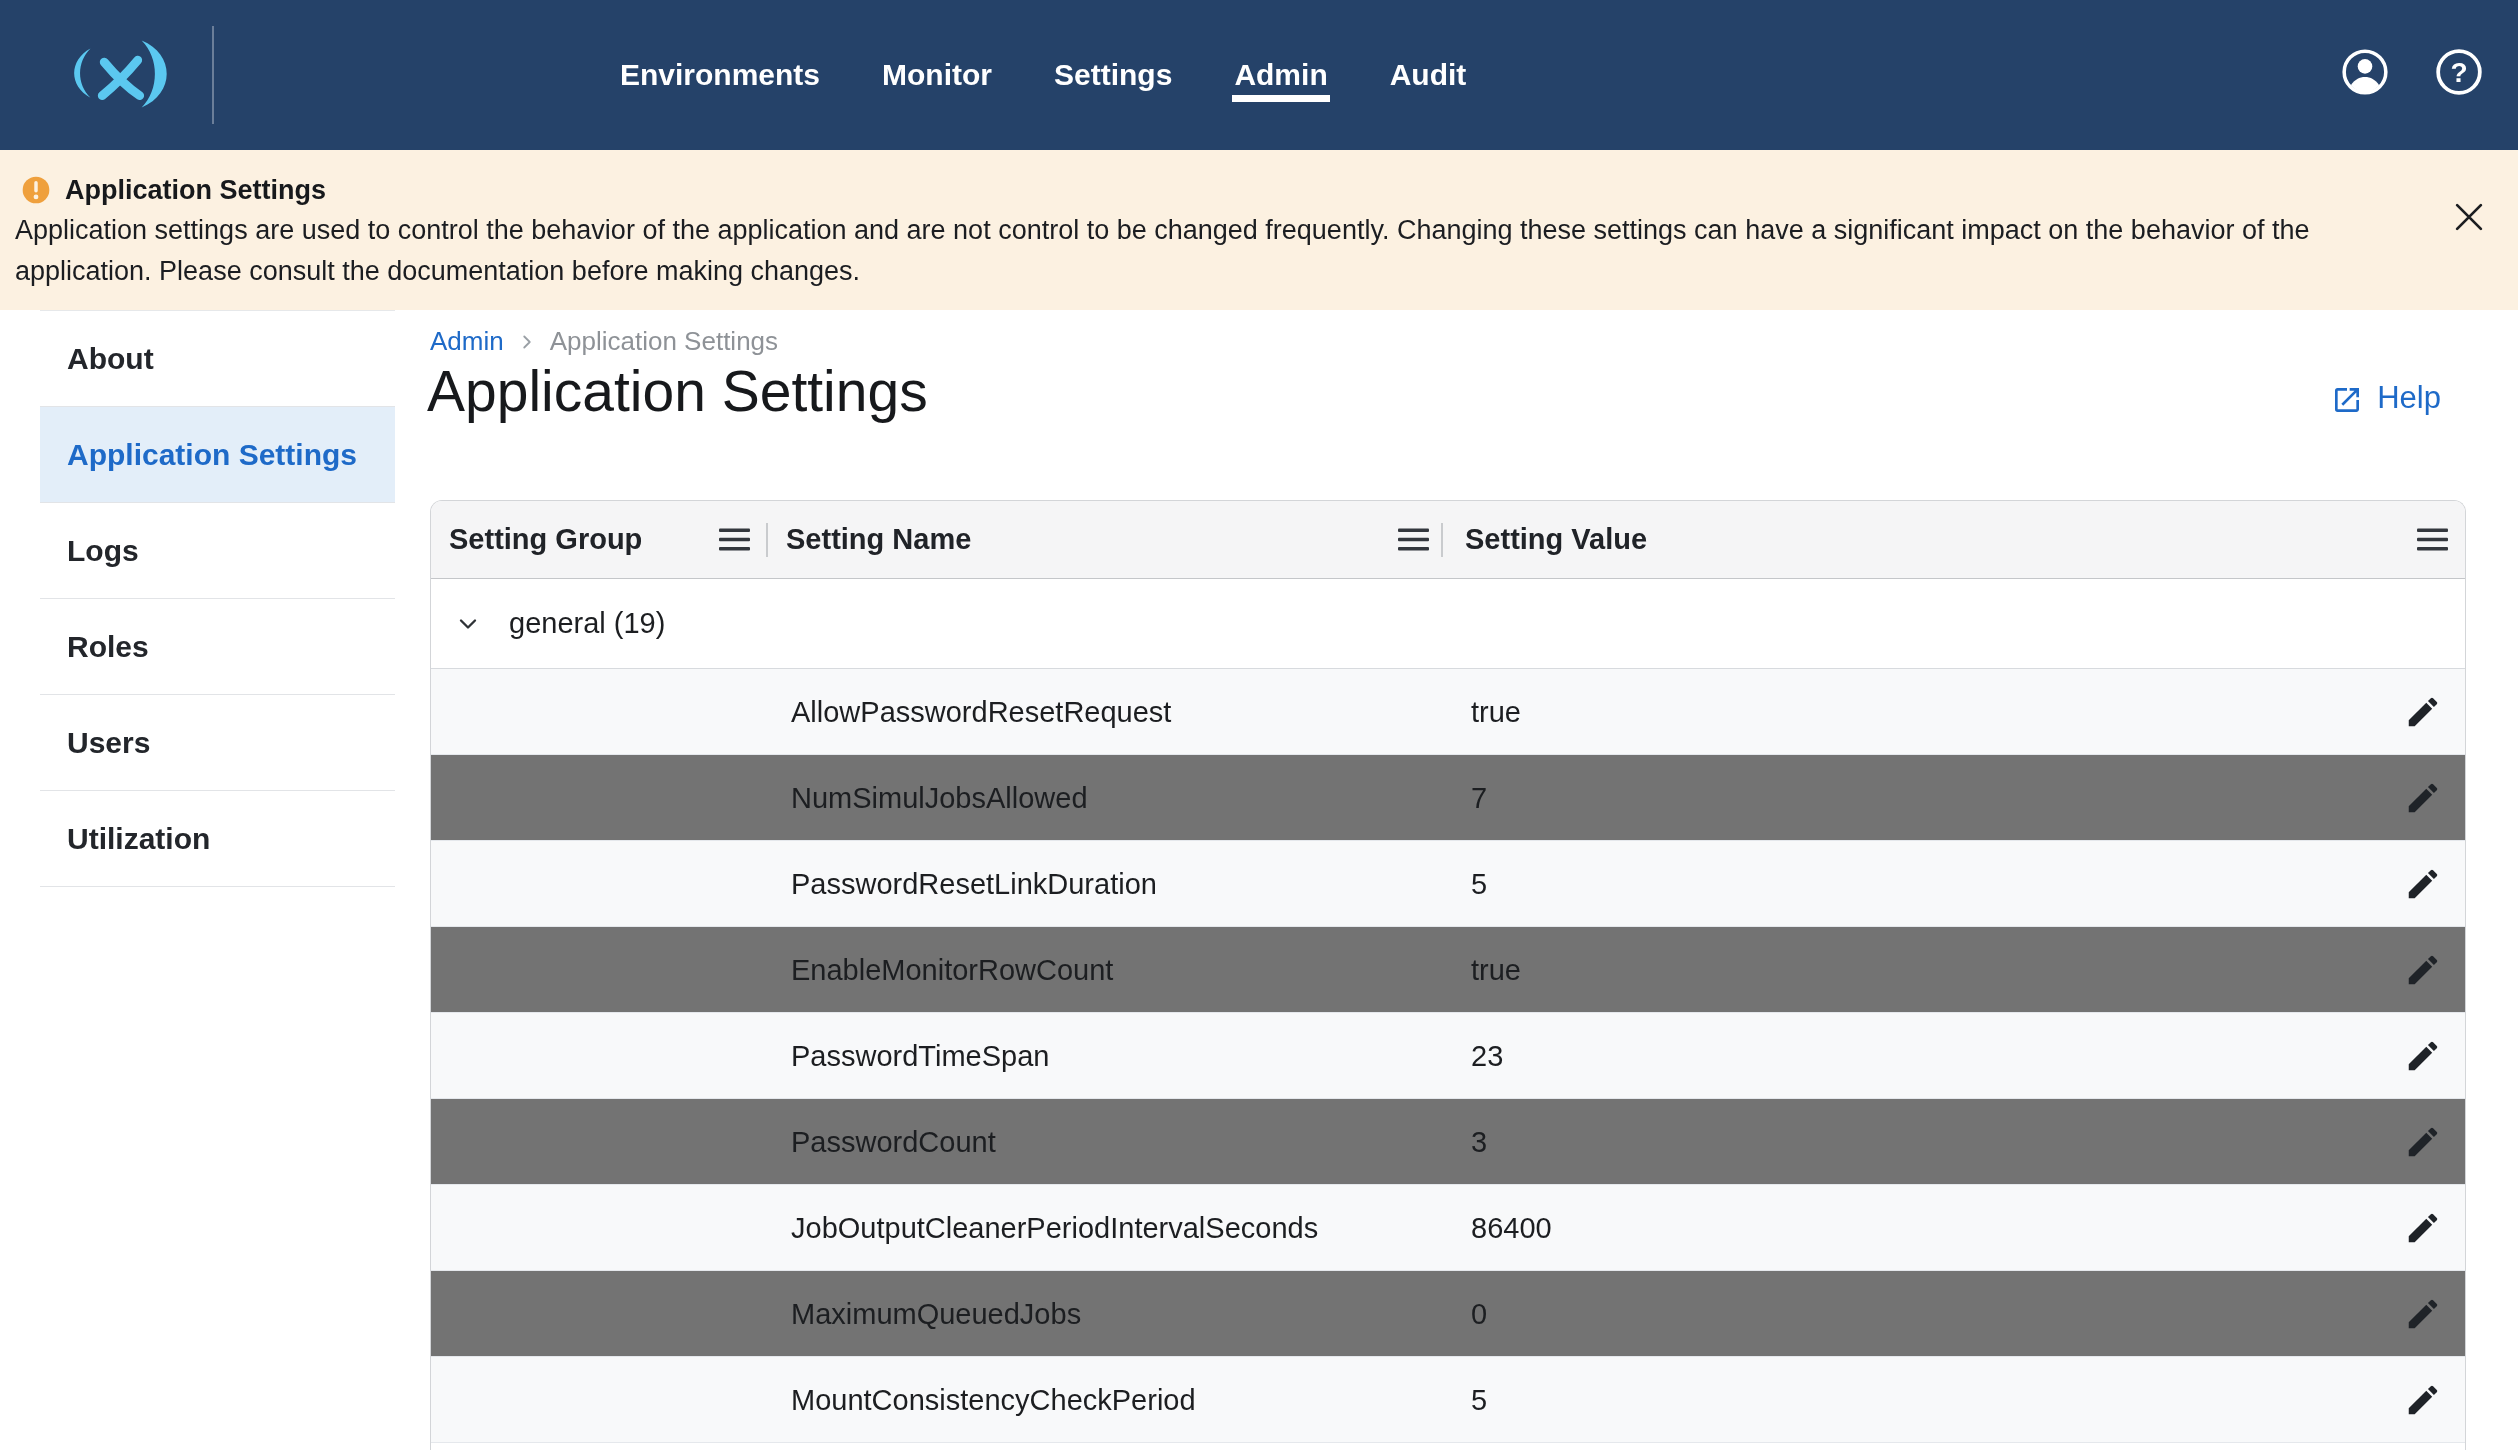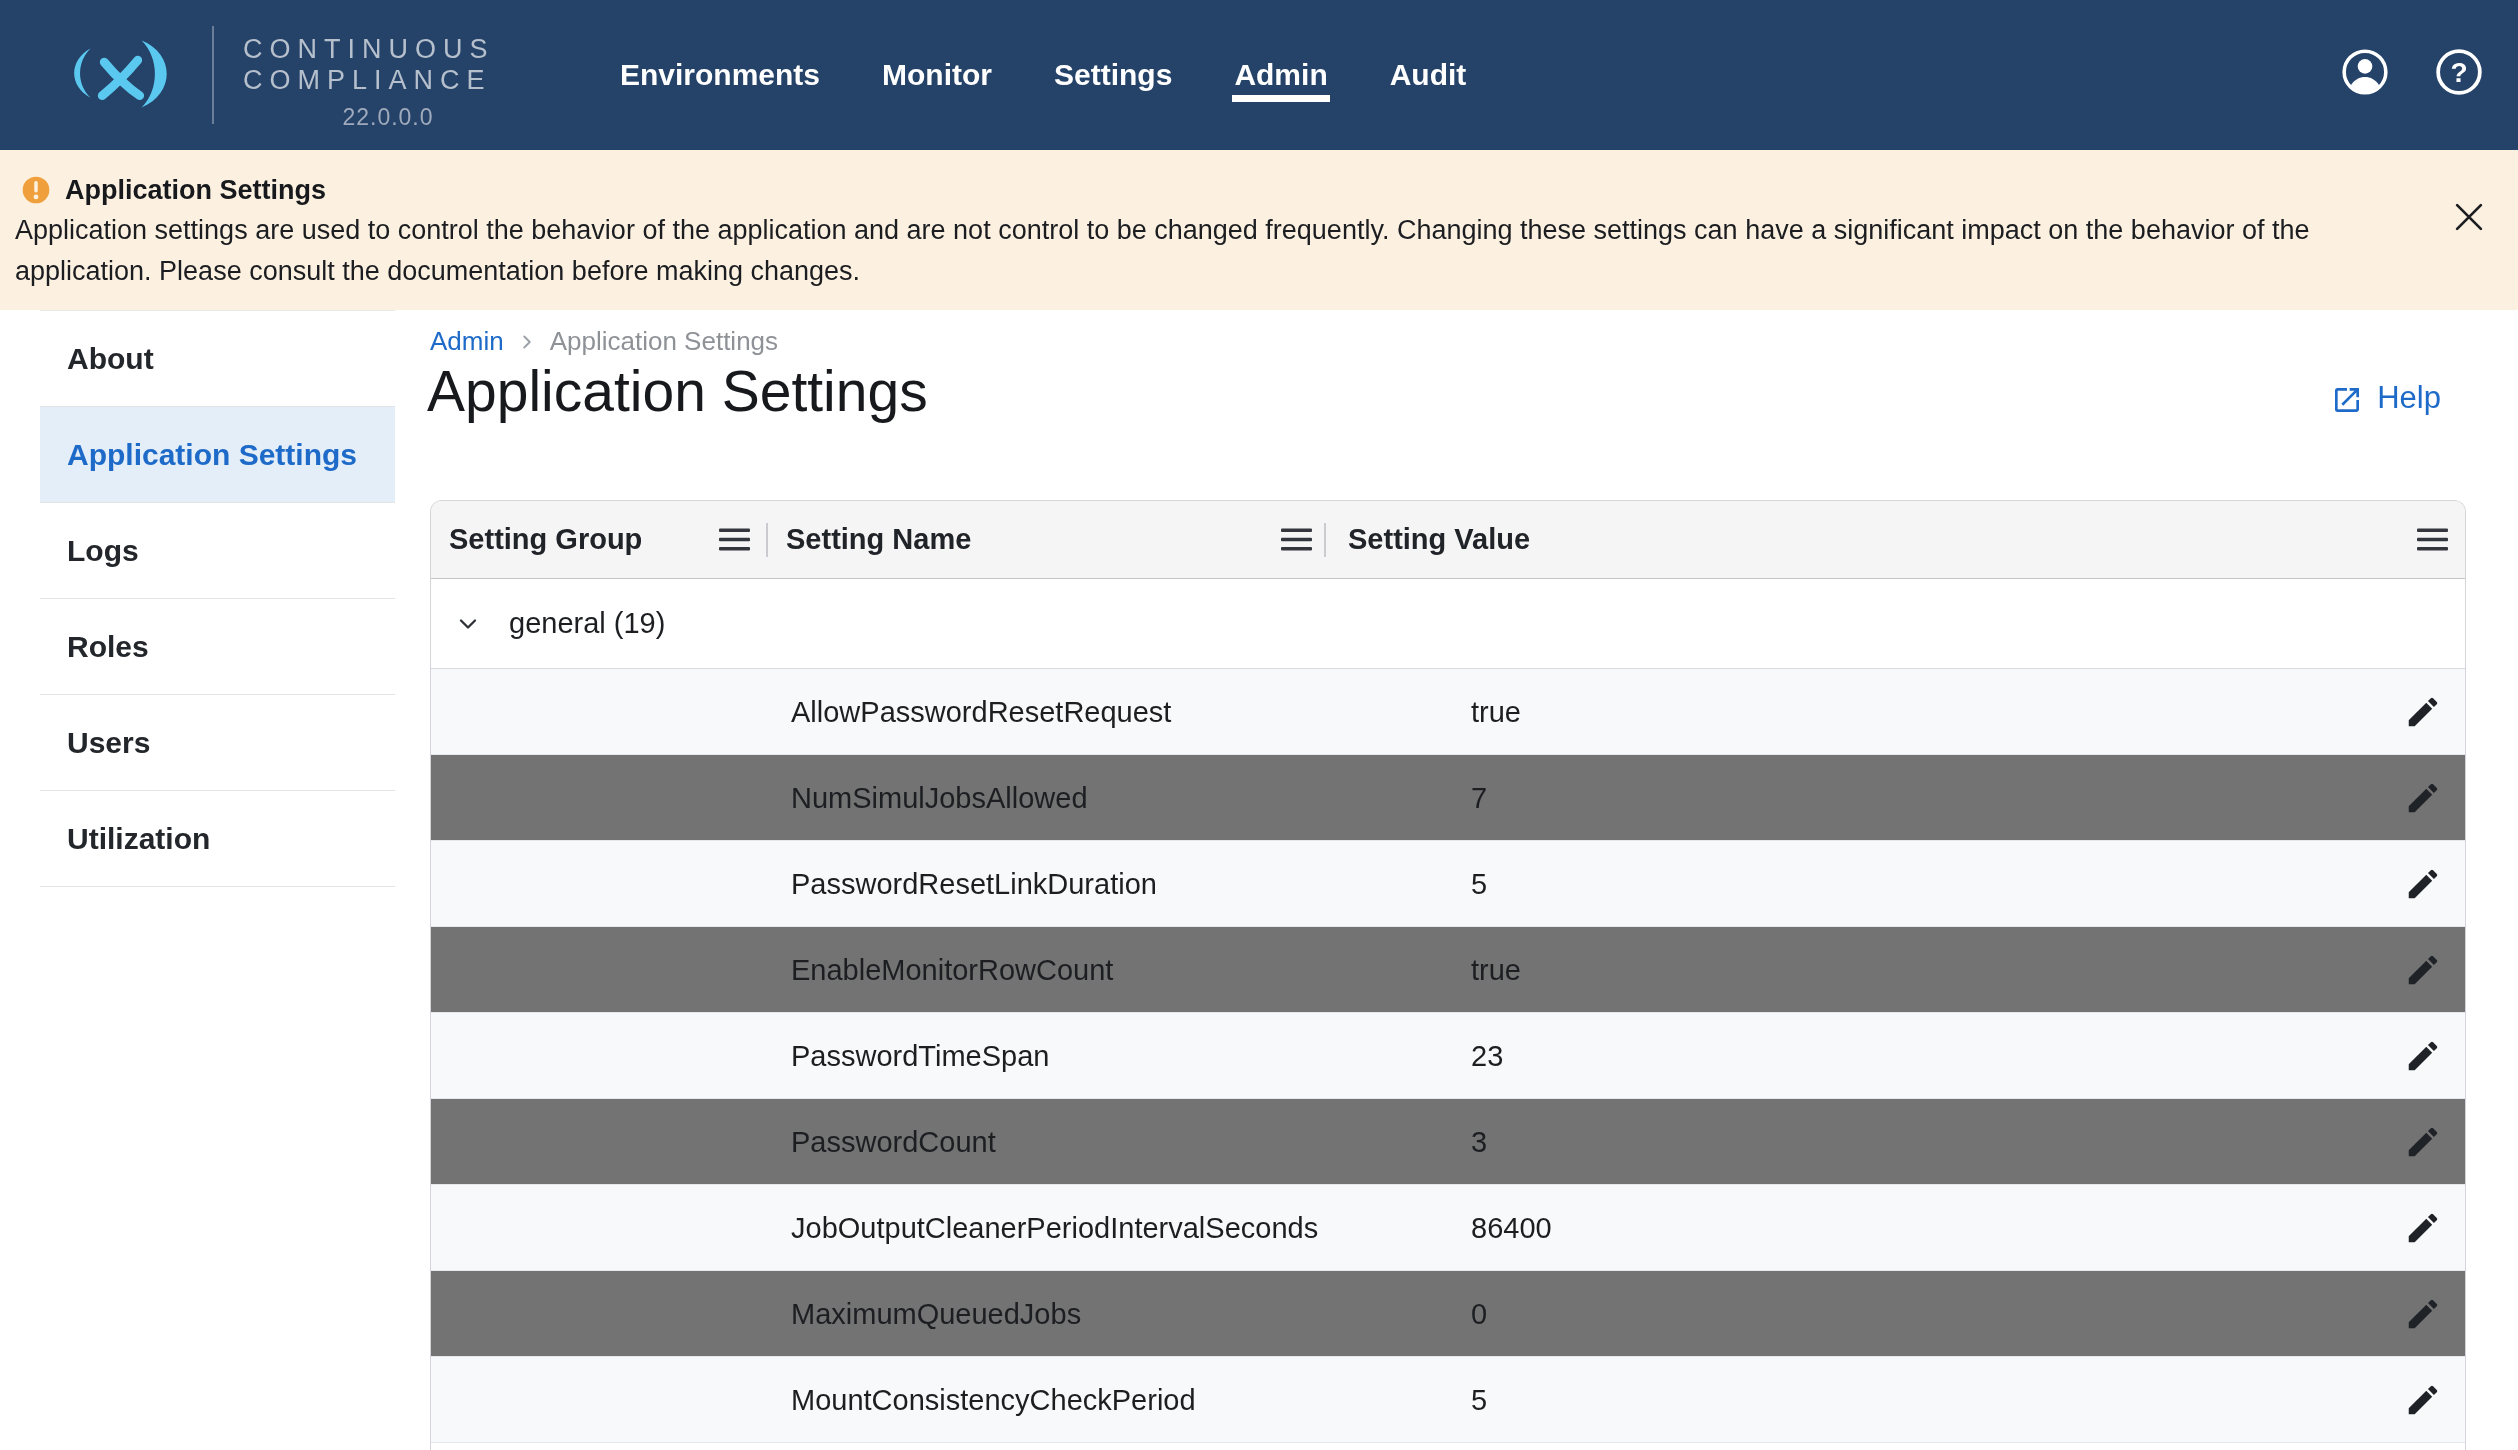--- a/index.html
+++ b/index.html
@@ -53,21 +53,21 @@
                background:none; border:none; cursor:pointer; }
   .help-link svg { width:32px; height:32px; }
   .help-link span { font-size:31px; color:#1E6AC8; }
 
   
   .table { position:absolute; left:35px; top:190px; width:2036px; height:975px;
            border:1px solid #D3D5D8; border-bottom:none; border-radius:12px 12px 0 0; overflow:hidden; background:#fff; }
   .thead { display:flex; height:78px; background:#F5F5F6; border-bottom:1px solid #C4C6C9; }
   .th { position:relative; display:flex; align-items:center; padding-left:18px; }
   .th-group { width:337px; }
-  .th-name  { width:558px; }
+  .th-name  { width:675px; }
   .th-value { flex:1; padding-left:22px; padding-right:17px; }
   .th-label { font-size:29px; font-weight:700; color:#202328; }
   .th .spacer { flex:1; }
   .menu-btn { background:none; border:none; cursor:pointer; padding:0; display:flex; }
   .menu-btn svg { width:31px; height:25px; display:block; }
   .th-group .menu-btn { margin-right:18px; }
   .th-name  .menu-btn { margin-right:14px; }
   .th-group::after, .th-name::after { content:""; position:absolute; right:0; top:50%; transform:translateY(-50%);
             width:2px; height:34px; background:#C9CBCE; }
 
@@ -92,25 +92,20 @@
 <body>
 
 <div class="header">
   <svg class="logo-mark" viewBox="0 0 130 72">
     <path d="M36 10 C14 22 14 48 36 60 C22 46 22 24 36 10 Z" fill="#5BC8F0"></path>
     <path d="M88 2 C122 16 122 56 88 70 C106 52 106 20 88 2 Z" fill="#5BC8F0"></path>
     <path d="M50 24 C60 36 74 50 86 58" stroke="#5BC8F0" stroke-width="9" stroke-linecap="round" fill="none"></path>
     <path d="M84 22 C74 34 60 48 48 58" stroke="#5BC8F0" stroke-width="9" stroke-linecap="round" fill="none"></path>
   </svg>
   <div class="logo-divider"></div>
-  <div class="brand">
-    <div class="brand-line">CONTINUOUS</div>
-    <div class="brand-line">COMPLIANCE</div>
-    <div class="brand-version">22.0.0.0</div>
-  </div>
 
   <nav class="nav">
     <div class="nav-item">
         <span>Environments</span>
       </div>
     <div class="nav-item">
         <span>Monitor</span>
       </div>
     <div class="nav-item">
         <span>Settings</span>

